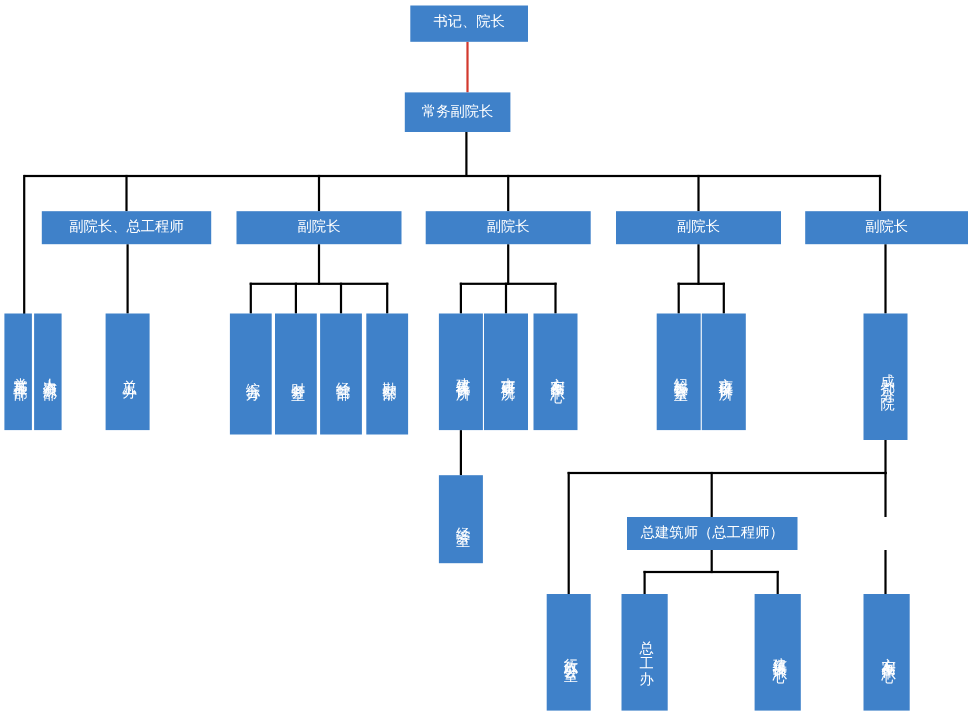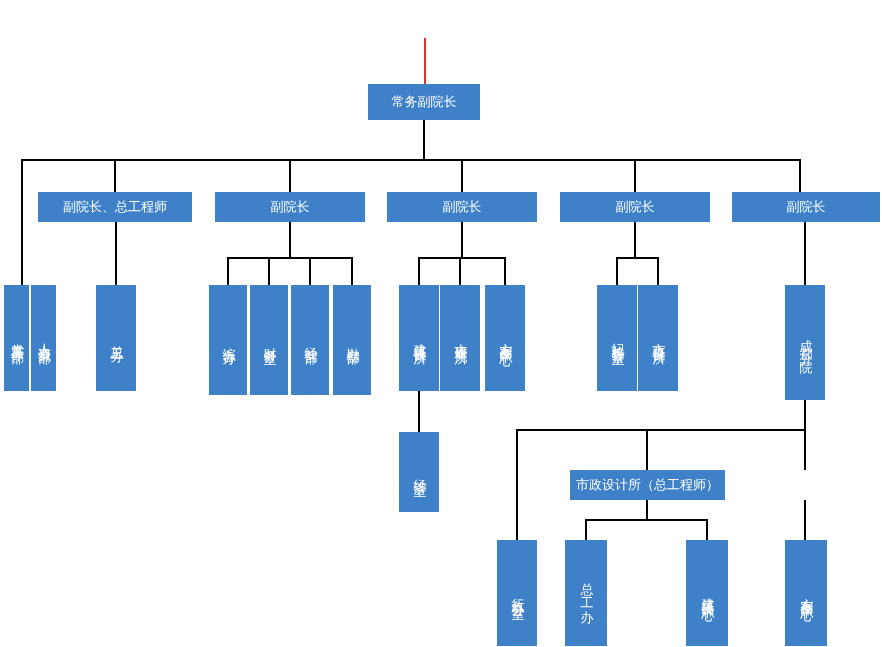--- a/index.html
+++ b/index.html
@@ -79,21 +79,24 @@
   <div class="line vl" style="left:516px;top:429px;height:111px"></div>
   <div class="line vl" style="left:646px;top:429px;height:41px"></div>
   <div class="line vl" style="left:804px;top:429px;height:41px"></div>
 
   <div class="line vl" style="left:646px;top:500px;height:21px"></div>
   <div class="line hl" style="left:585px;top:519px;width:123px"></div>
   <div class="line vl" style="left:585px;top:519px;height:21px"></div>
   <div class="line vl" style="left:706px;top:519px;height:21px"></div>
   <div class="line vl" style="left:804px;top:500px;height:40px"></div>
 
-  <div class="node h" style="left:368px;top:84px;width:112px;height:36px">
+  <div class="node h" style="left:373px;top:5px;width:107px;height:33px">
+      <span>书记、院长</span>
+    </div>
+  <div class="node h" style="left:368px;top:84px;width:96px;height:36px">
       <span>常务副院长</span>
     </div>
 
   <div class="node v" style="left:4px;top:285px;width:25px;height:106px">
       <span>党群工作部</span>
     </div>
   <div class="node v" style="left:31px;top:285px;width:25px;height:106px">
       <span>人力资源部</span>
     </div>
 
@@ -150,21 +153,21 @@
       <span>副院长</span>
     </div>
   <div class="node v sp2" style="left:785px;top:285px;width:40px;height:115px">
       <span>成都分院</span>
     </div>
 
   <div class="node v" style="left:497px;top:540px;width:40px;height:106px">
       <span>行政办公室</span>
     </div>
   <div class="node h" style="left:570px;top:470px;width:155px;height:30px">
-      <span>市政设计所（总工程师）</span>
+      <span>总建筑师（总工程师）</span>
     </div>
 
   <div class="node v sp" style="left:565px;top:540px;width:42px;height:106px">
       <span>总工办</span>
     </div>
   <div class="node v" style="left:686px;top:540px;width:42px;height:106px">
       <span>建筑设计中心</span>
     </div>
   <div class="node v" style="left:785px;top:540px;width:42px;height:106px">
       <span>方案创作中心</span>

